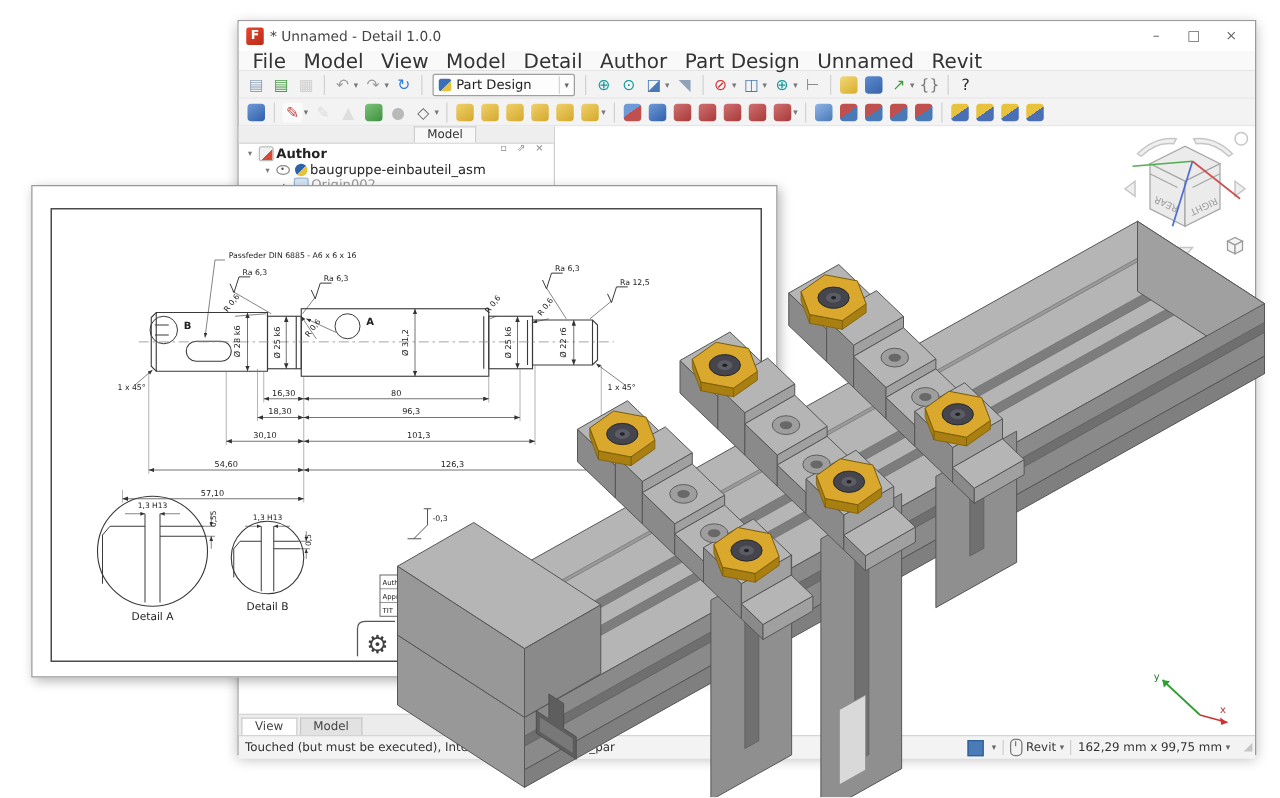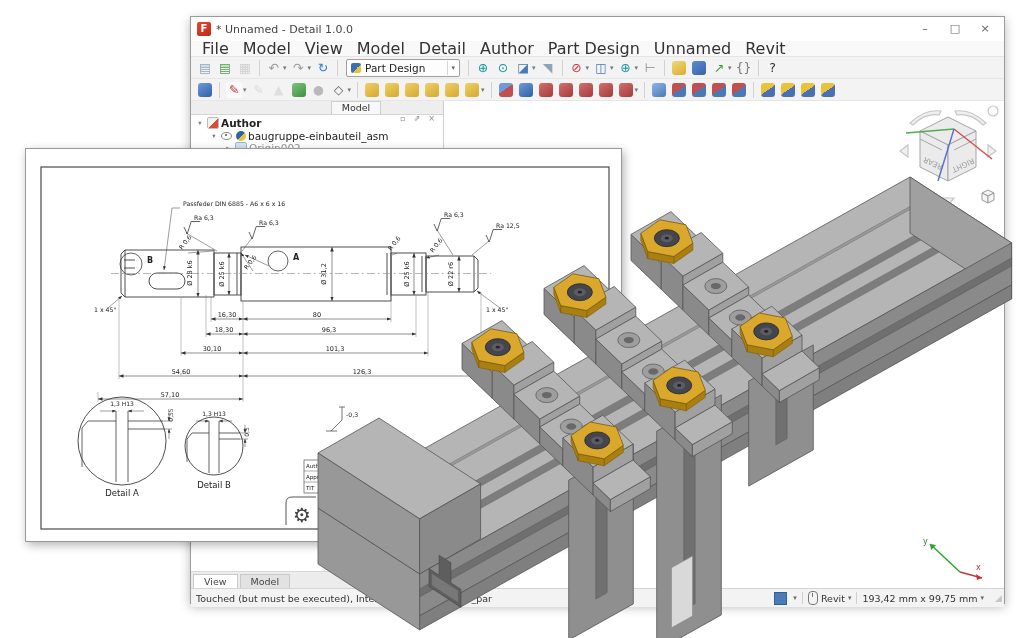--- a/index.html
+++ b/index.html
@@ -368,21 +368,21 @@
           <span class="dd">▾</span>
         </span>
         <span class="sb-sep"></span>
         <span class="sb-item">
           <span class="mouse"></span>
           <span>Revit</span>
           <span class="dd">▾</span>
         </span>
         <span class="sb-sep"></span>
         <span class="sb-item">
-          <span>193,42 mm x 99,75 mm</span>
+          <span>162,29 mm x 99,75 mm</span>
           <span class="dd">▾</span>
         </span>
         <span class="grip">◢</span>
       </span>
     </div>
   </div>
 
   <div class="drawing-window">
     <svg width="595" height="392" viewBox="0 0 595 392">
       <defs>

